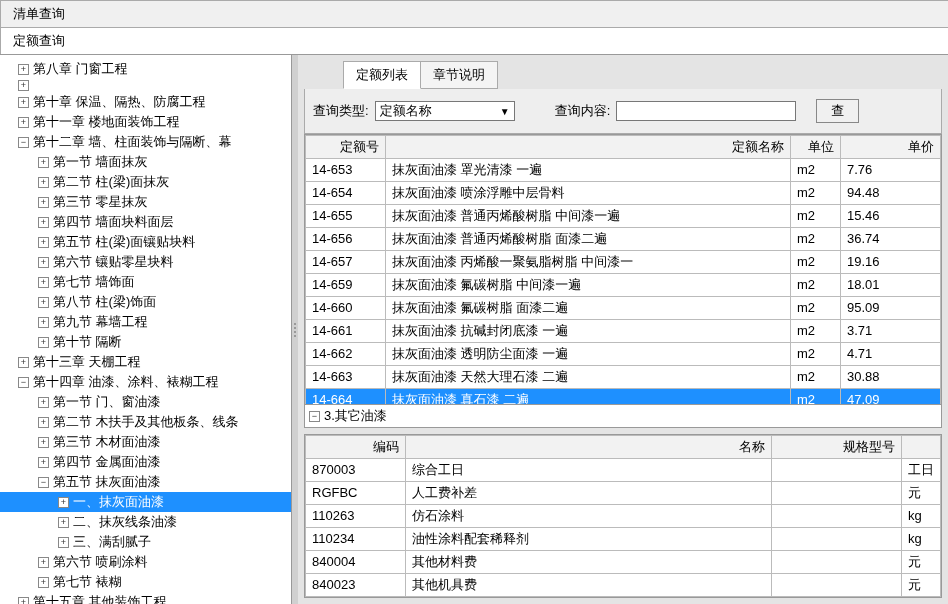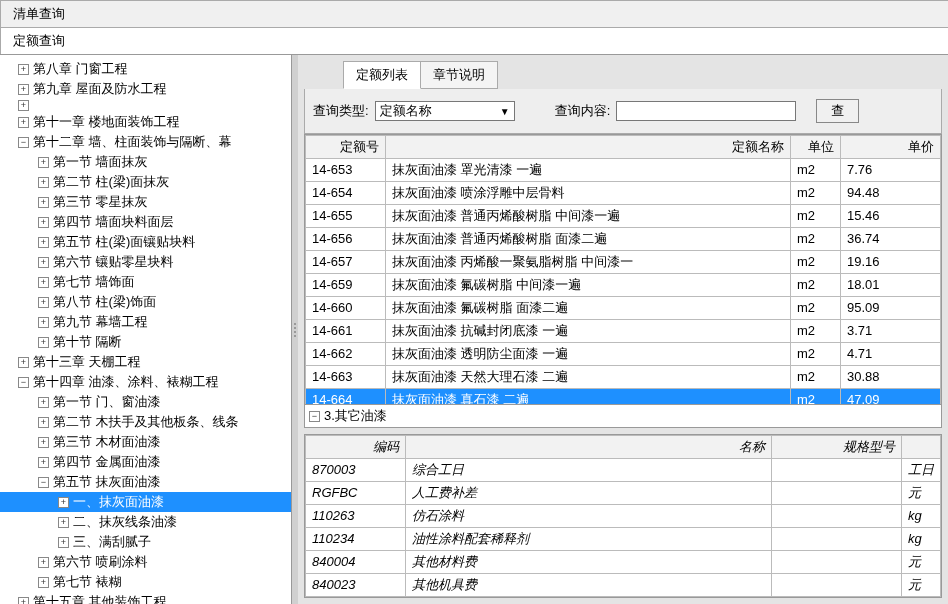--- a/index.html
+++ b/index.html
@@ -48,24 +48,24 @@
     <div class="tab-top active">定额查询</div>
   </div>
   <div class="main-area">
     <div class="tree-panel">
       <div class="tree-item indent-1">
           <span class="expander">+</span>
           <span>第八章 门窗工程</span>
         </div>
       <div class="tree-item indent-1">
           <span class="expander">+</span>
-          <span>第九章 屋面及防水工程</span>
-        </div>
-      <div class="tree-item indent-1">
-          <span class="expander">+</span>
+        </div>
+      <div class="tree-item indent-1">
+          <span class="expander">+</span>
+          <span>第十章 保温、隔热、防腐工程</span>
         </div>
       <div class="tree-item indent-1">
           <span class="expander">+</span>
           <span>第十一章 楼地面装饰工程</span>
         </div>
       <div class="tree-item indent-1">
           <span class="expander">−</span>
           <span>第十二章 墙、柱面装饰与隔断、幕</span>
         </div>
       <div class="tree-item indent-2">
@@ -271,21 +271,21 @@
                 <td class="num">47.09</td>
               </tr>
             </tbody>
         </table>
       </div>
       <div class="group-row">
         <span class="expander">−</span>
         <span>3.其它油漆</span>
       </div>
       <div class="lower-section">
-        <div class="table-wrap" style="flex:none;font-style:italic;">
+        <div class="table-wrap" style="flex:none;">
           <table>
             <colgroup>
                 <col class="bm">
                 <col class="mc">
                 <col class="gg">
                 <col class="last">
               </colgroup>
             <thead>
                 <tr>
               <th>编码</th>

